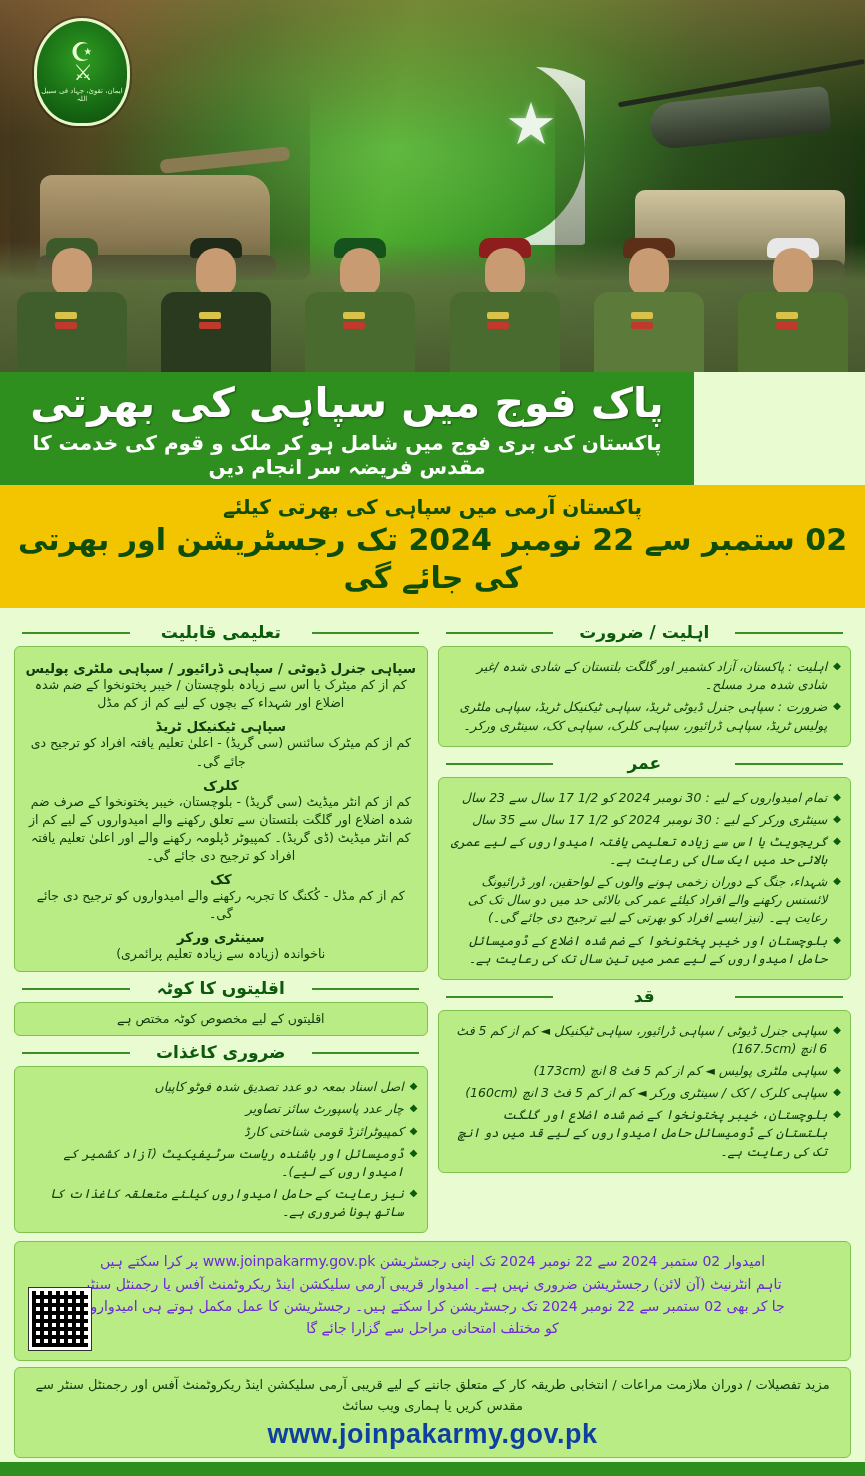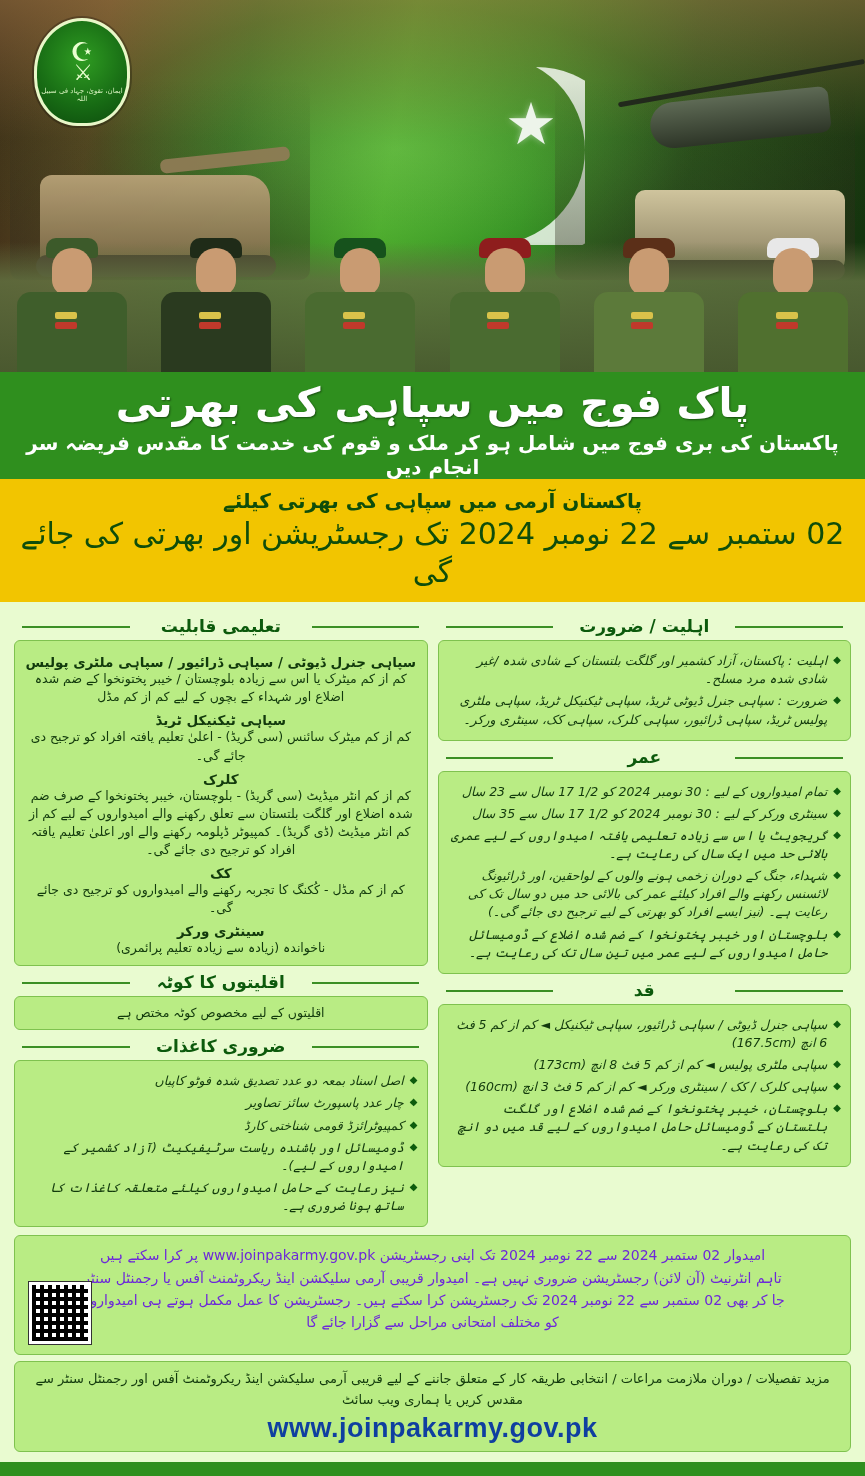--- a/index.html
+++ b/index.html
@@ -99,37 +99,37 @@
     width:110px; height:82px; border-radius:14px 14px 0 0;
   }
   .sold .badge1, .sold .badge2 {
     position:absolute; width:22px; height:7px; border-radius:2px; background:#d9c24a;
   }
   .sold .badge1 { left:38%; top:70px; }
   .sold .badge2 { left:38%; top:80px; background:#c0392b; }
 
   
   .band-green {
-    width:865px; background:#2f8f1e; color:#fff; text-align:center;
-    padding:8px 0 0 0;
+    width:694px; background:#2f8f1e; color:#fff; text-align:center;
+    padding:8px 0 6px 0;
   }
   .band-green .t1 {
     font-size:41px; font-weight:bold; line-height:1.15; letter-spacing:.5px;
     text-shadow:1px 1px 2px rgba(0,0,0,.45);
     direction:rtl;
   }
   .band-green .t2 {
     font-size:20px; font-weight:bold; margin-top:4px; direction:rtl;
   }
   .band-yellow {
     width:865px; background:#f2c500; color:#0f4d0a; text-align:center;
     padding:10px 0 12px 0; direction:rtl;
   }
   .band-yellow .y1 { font-size:20px; font-weight:bold; line-height:1.2; }
-  .band-yellow .y2 { font-size:30px; font-weight:normal; line-height:1.25; margin-top:2px; }
+  .band-yellow .y2 { font-size:30px; font-weight:bold; line-height:1.25; margin-top:2px; }
 
   
   .content {
     display:flex; flex-direction:row-reverse; gap:10px;
     padding:8px 14px 0 14px; background:#e9fbd0;
   }
   .col { width:50%; }
   .sec-title {
     text-align:center; color:#0c5a0c; font-weight:bold; font-size:17px;
     margin:6px 0 4px 0; direction:rtl; position:relative;

